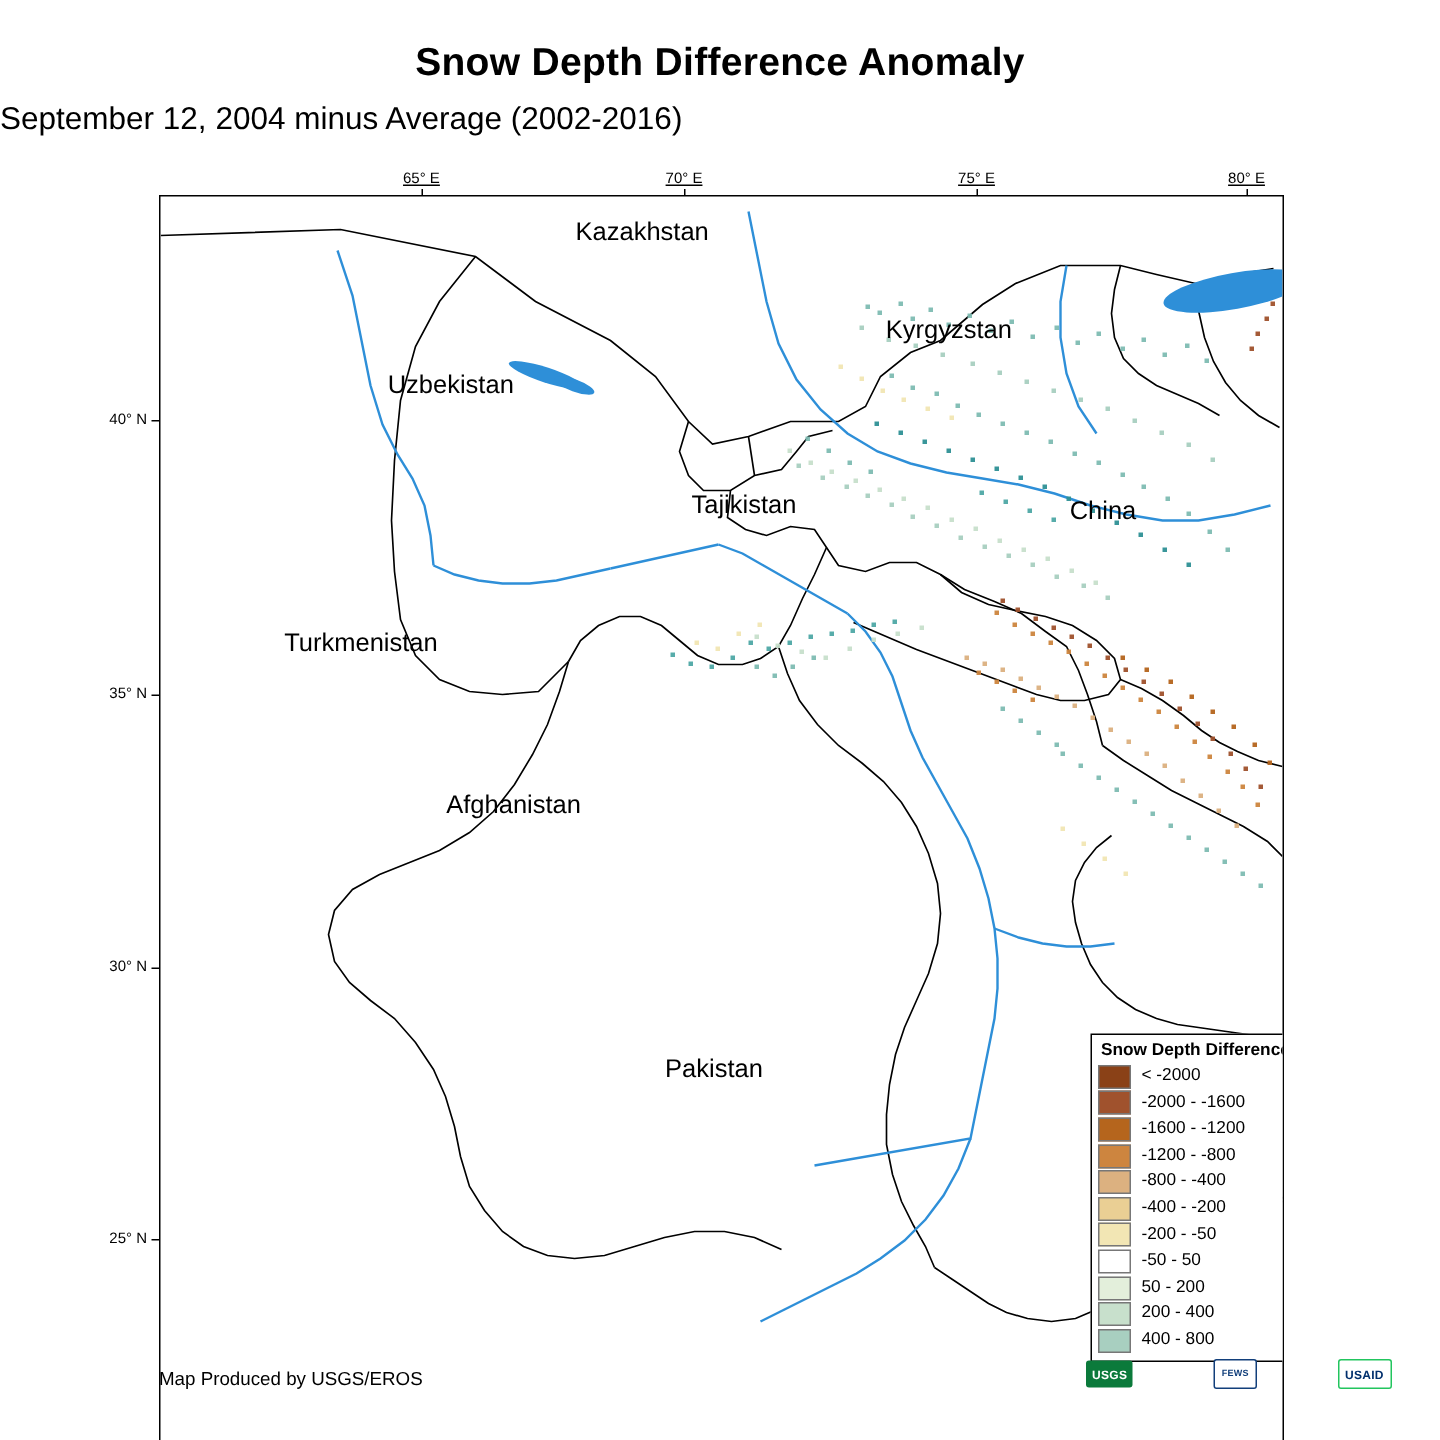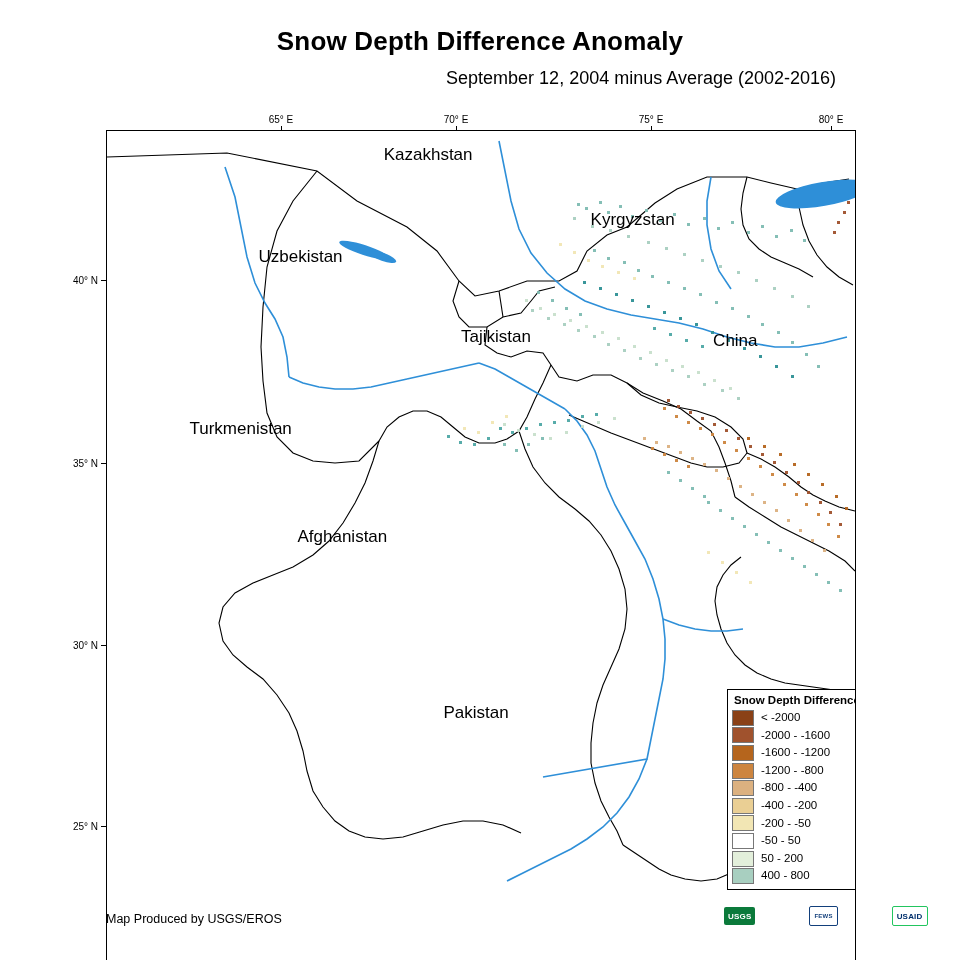--- a/index.html
+++ b/index.html
@@ -28,22 +28,22 @@
     text-align: center;
     font-size: 26px;
     font-weight: bold;
     letter-spacing: 0.2px;
   }
   .subtitle {
     position: absolute;
     top: 68px;
     left: 0;
     width: 836px;
-    text-align: right;
-    font-size: 18px;
+    text-align: left;
+    font-size: 21px;
     font-weight: normal;
   }
   
   .map-frame {
     position: absolute;
     left: 106px;
     top: 130px;
     width: 750px;
     height: 836px;
     border: 1px solid #000000;
@@ -58,21 +58,21 @@
   .map-canvas svg {
     display: block;
   }
   
   .axis-lbl {
     position: absolute;
     font-size: 10px;
     color: #000;
     white-space: nowrap;
   }
-  .lon-lbl { transform: translateX(-50%); }
+  .lon-lbl { transform: translateX(-50%); text-decoration: underline; }
   .lat-lbl { transform: translateY(-50%); text-align: right; }
   .tick {
     position: absolute;
     background: #000;
   }
   
   .country-lbl {
     position: absolute;
     font-size: 17px;
     color: #000;
@@ -529,20 +529,24 @@
           </div>
           <div class="legend-row">
             <div class="legend-swatch" style="background: rgb(255, 255, 255);"></div>
             <div class="legend-label">-50 - 50</div>
           </div>
           <div class="legend-row">
             <div class="legend-swatch" style="background: rgb(227, 239, 219);"></div>
             <div class="legend-label">50 - 200</div>
           </div>
           <div class="legend-row">
+            <div class="legend-swatch" style="background: rgb(200, 224, 204);"></div>
+            <div class="legend-label">200 - 400</div>
+          </div>
+          <div class="legend-row">
             <div class="legend-swatch" style="background: rgb(168, 207, 192);"></div>
             <div class="legend-label">400 - 800</div>
           </div>
         </div>
 
     </div>
   </div>
 
   <div class="credit">Map Produced by USGS/EROS</div>
 

